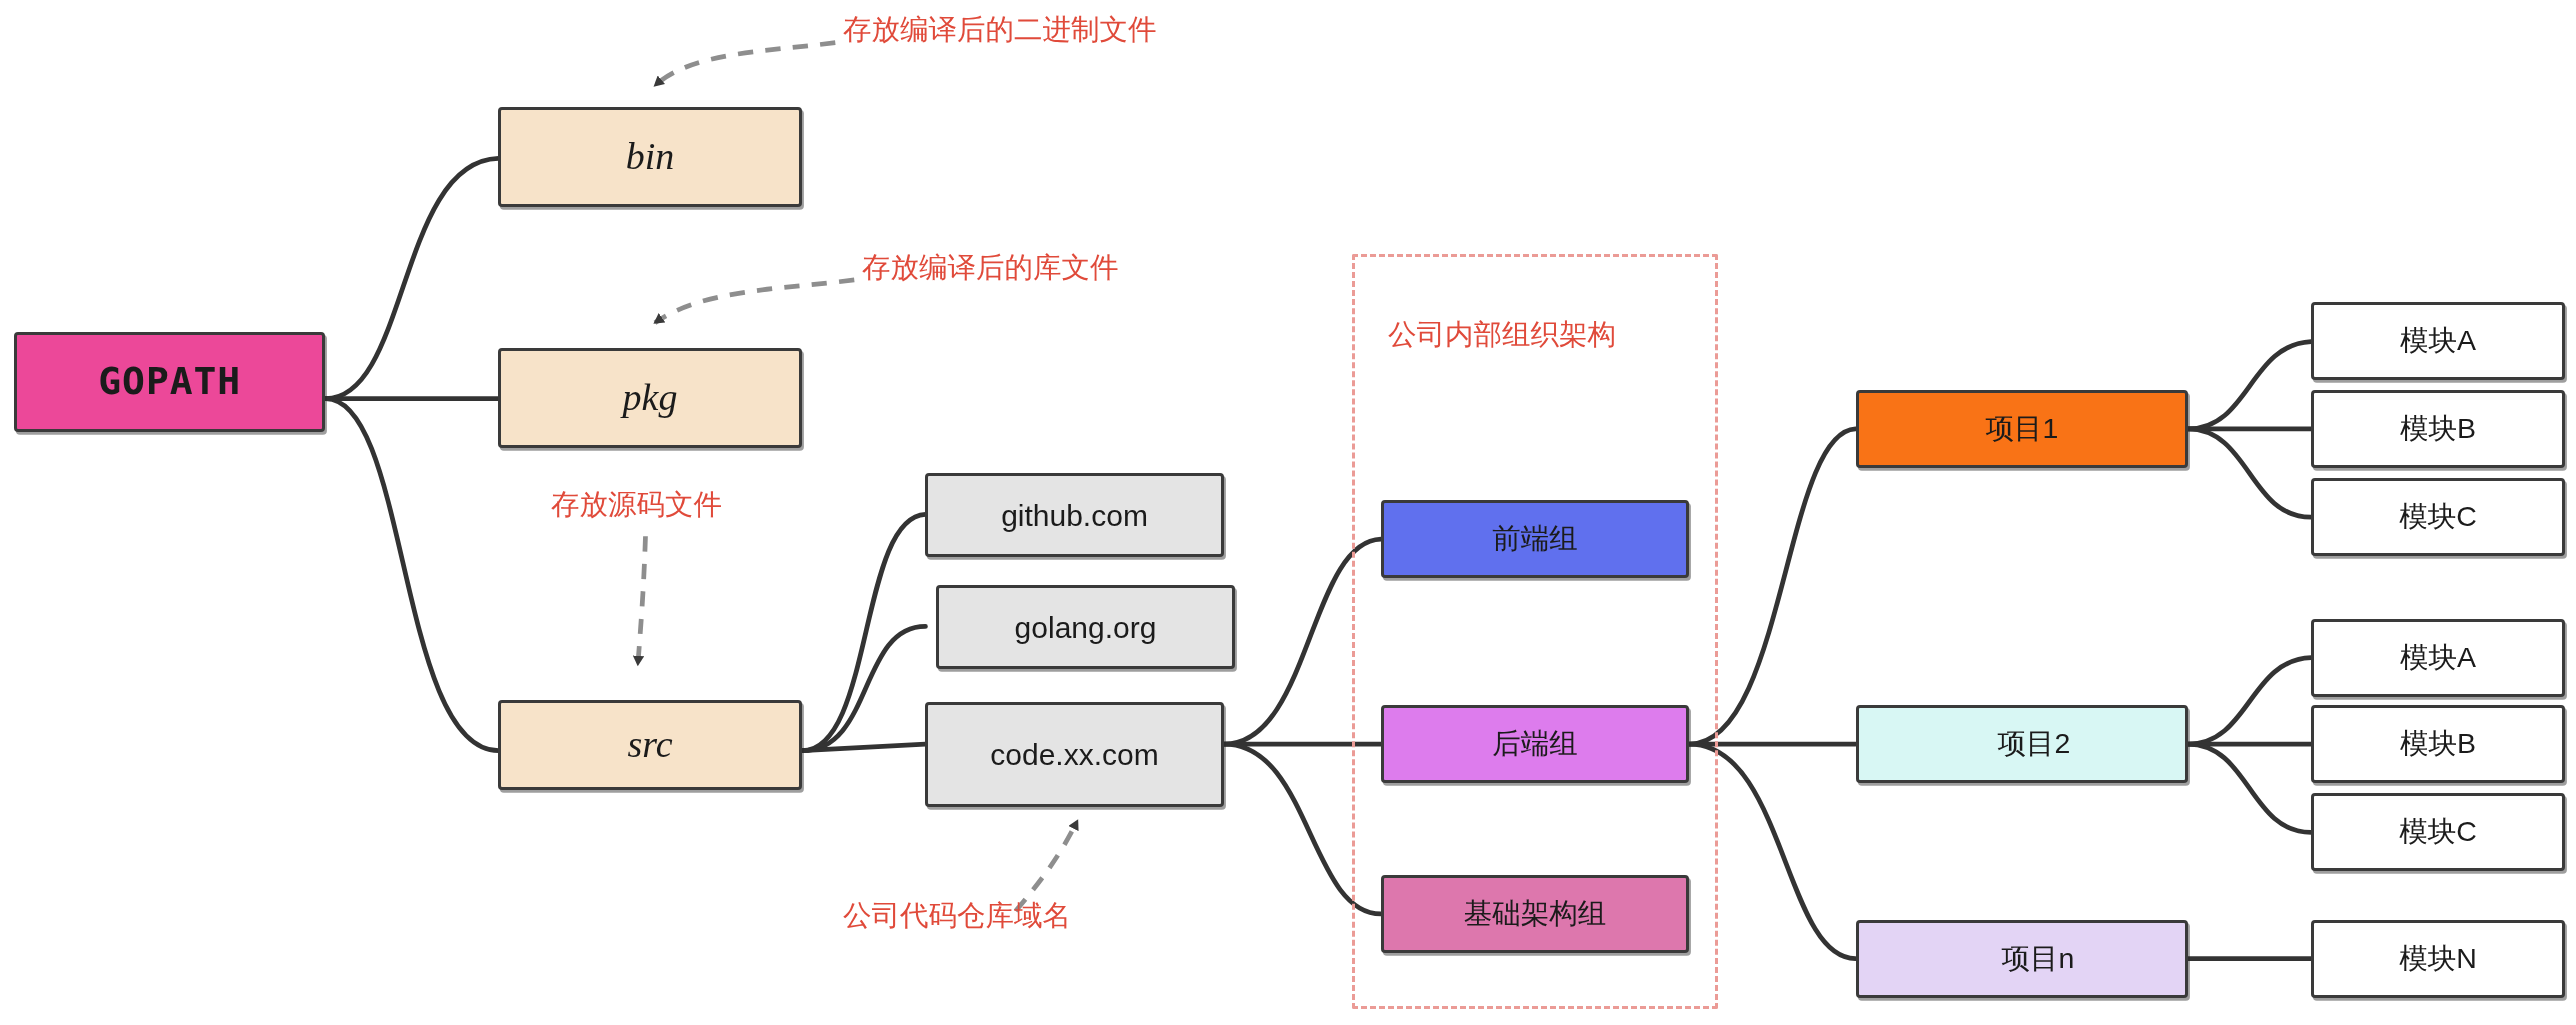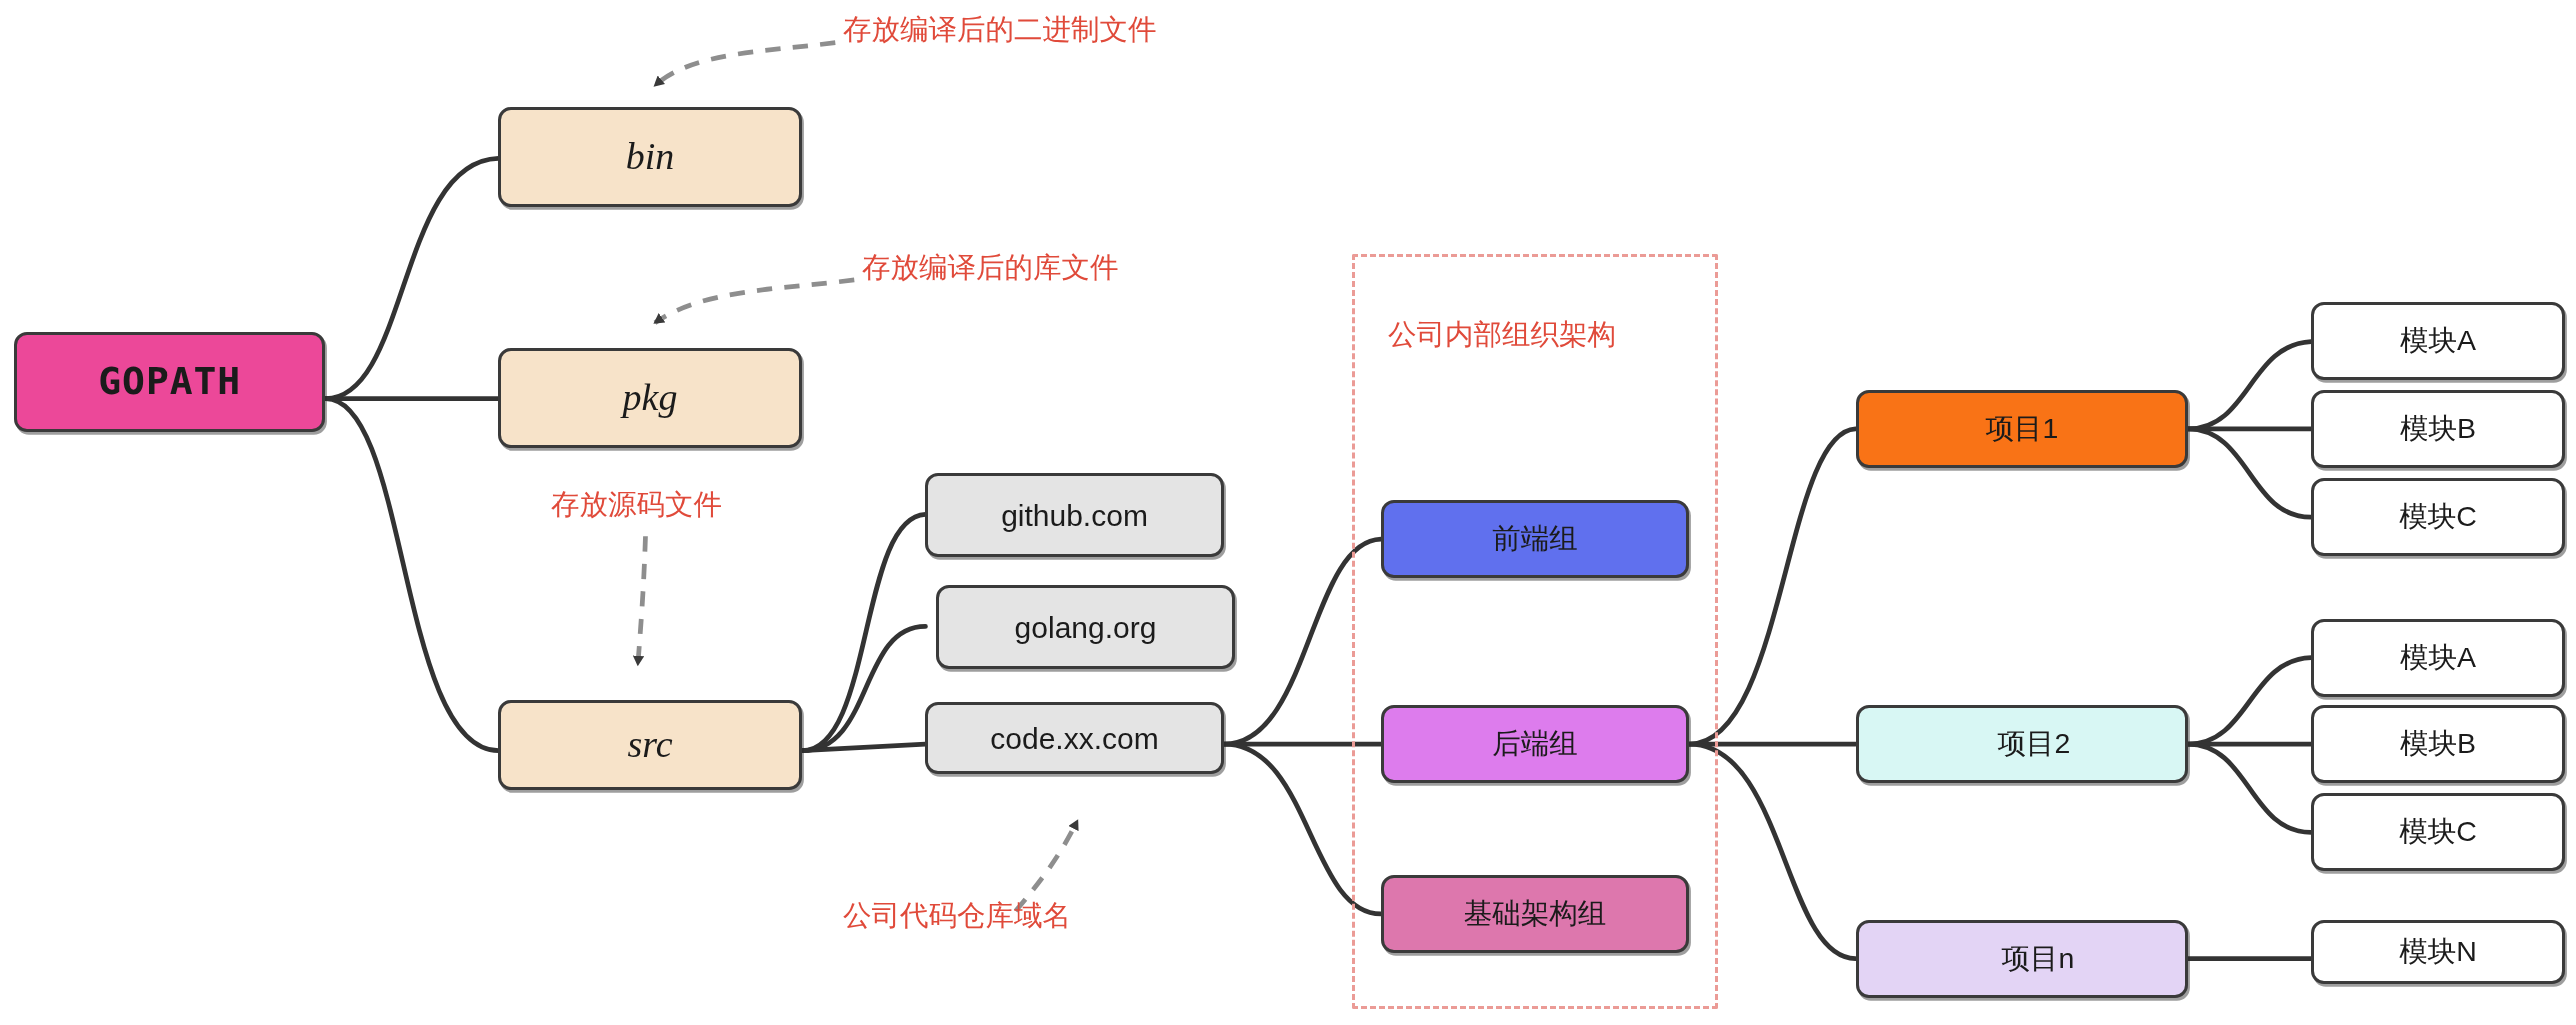--- a/index.html
+++ b/index.html
@@ -2,21 +2,21 @@
 <html style="font-size:15px"><head>
 <meta charset="utf-8">
 <style>
   html,body{margin:0;padding:0;background:#ffffff;}
   body{width:2576px;height:1025px;overflow:hidden;
        font-family:"Liberation Sans","DejaVu Sans",sans-serif;}
   #stage{position:relative;width:2576px;height:1025px;background:#fff;}
   svg#wires{position:absolute;left:0;top:0;width:2576px;height:1025px;}
 
   .node{position:absolute;box-sizing:border-box;display:flex;align-items:center;
-        justify-content:center;border:3.8px solid #3a3a3a;border-radius:13px;
+        justify-content:center;border:3.8px solid #3a3a3a;border-radius:4px;
         color:#1b1b1b;text-align:right;line-height:1.1;
         box-shadow:1.9px 2.8px 0 rgba(40,40,40,.45);}
   .node.root{background:#ec4899;font-family:"DejaVu Sans Mono","Liberation Mono",monospace;
              font-weight:bold;font-size:38px;letter-spacing:0.9px;}
   .node.dir{background:#f7e3c9;font-style:italic;font-size:38px;
             font-family:"Liberation Serif","DejaVu Serif",serif;font-weight:400;}
   .node.host{background:#e4e4e4;font-size:30px;border-width:3.8px;}
   .node.team{font-size:28.5px;}
   .node.proj{font-size:28.5px;}
   .node.mod{background:#ffffff;font-size:28.5px;}
@@ -79,39 +79,39 @@
   <div class="annot" style="left:1388px;top:316px;">公司内部组织架构</div>
 
   <div class="node root" style="left:14.2px;top:332px;width:311px;height:100px;">GOPATH</div>
 
   <div class="node dir" style="left:498px;top:107px;width:304px;height:100px;">bin</div>
   <div class="node dir" style="left:498px;top:348px;width:304px;height:100px;">pkg</div>
   <div class="node dir" style="left:498px;top:700px;width:304px;height:90px;">src</div>
 
   <div class="node host" style="left:925px;top:473px;width:299px;height:84px;">github.com</div>
   <div class="node host" style="left:925px;top:585px;width:299px;height:84px;margin-left:11px;">golang.org</div>
-  <div class="node host" style="left:925px;top:702px;width:299px;height:72px;">code.xx.com</div>
+  <div class="node host" style="left:925px;top:702px;width:299px;height:105px;">code.xx.com</div>
 
   <div class="node team" style="left:1381px;top:500px;width:308px;height:78px;background:#6070ee;">前端组</div>
   <div class="node team" style="left:1381px;top:705px;width:308px;height:78px;background:#dd7ced;">后端组</div>
   <div class="node team" style="left:1381px;top:875px;width:308px;height:78px;background:#dd77ad;">基础架构组</div>
 
   <div class="node proj" style="left:1856px;top:390px;width:332px;height:78px;background:#f97316;">项目1</div>
   <div class="node proj" style="left:1856px;top:705px;width:332px;height:78px;background:#d8f7f4;padding-left:24px;">项目2</div>
   <div class="node proj" style="left:1856px;top:920px;width:332px;height:78px;background:#e3d4f5;padding-left:32px;">项目n</div>
 
   <div class="node mod" style="left:2311px;top:302px;width:254px;height:78px;">模块A</div>
   <div class="node mod" style="left:2311px;top:390px;width:254px;height:78px;">模块B</div>
   <div class="node mod" style="left:2311px;top:478px;width:254px;height:78px;">模块C</div>
 
   <div class="node mod" style="left:2311px;top:619px;width:254px;height:78px;">模块A</div>
   <div class="node mod" style="left:2311px;top:705px;width:254px;height:78px;">模块B</div>
   <div class="node mod" style="left:2311px;top:793px;width:254px;height:78px;">模块C</div>
 
-  <div class="node mod" style="left:2311px;top:920px;width:254px;height:64px;">模块N</div>
+  <div class="node mod" style="left:2311px;top:920px;width:254px;height:78px;">模块N</div>
 
   <div class="annot" style="left:843px;top:11.4px;">存放编译后的二进制文件</div>
   <div class="annot" style="left:862px;top:249px;">存放编译后的库文件</div>
   <div class="annot" style="left:551px;top:486px;">存放源码文件</div>
   <div class="annot" style="left:843px;top:897px;">公司代码仓库域名</div>
 
 </div>
 
 
 </body></html>

